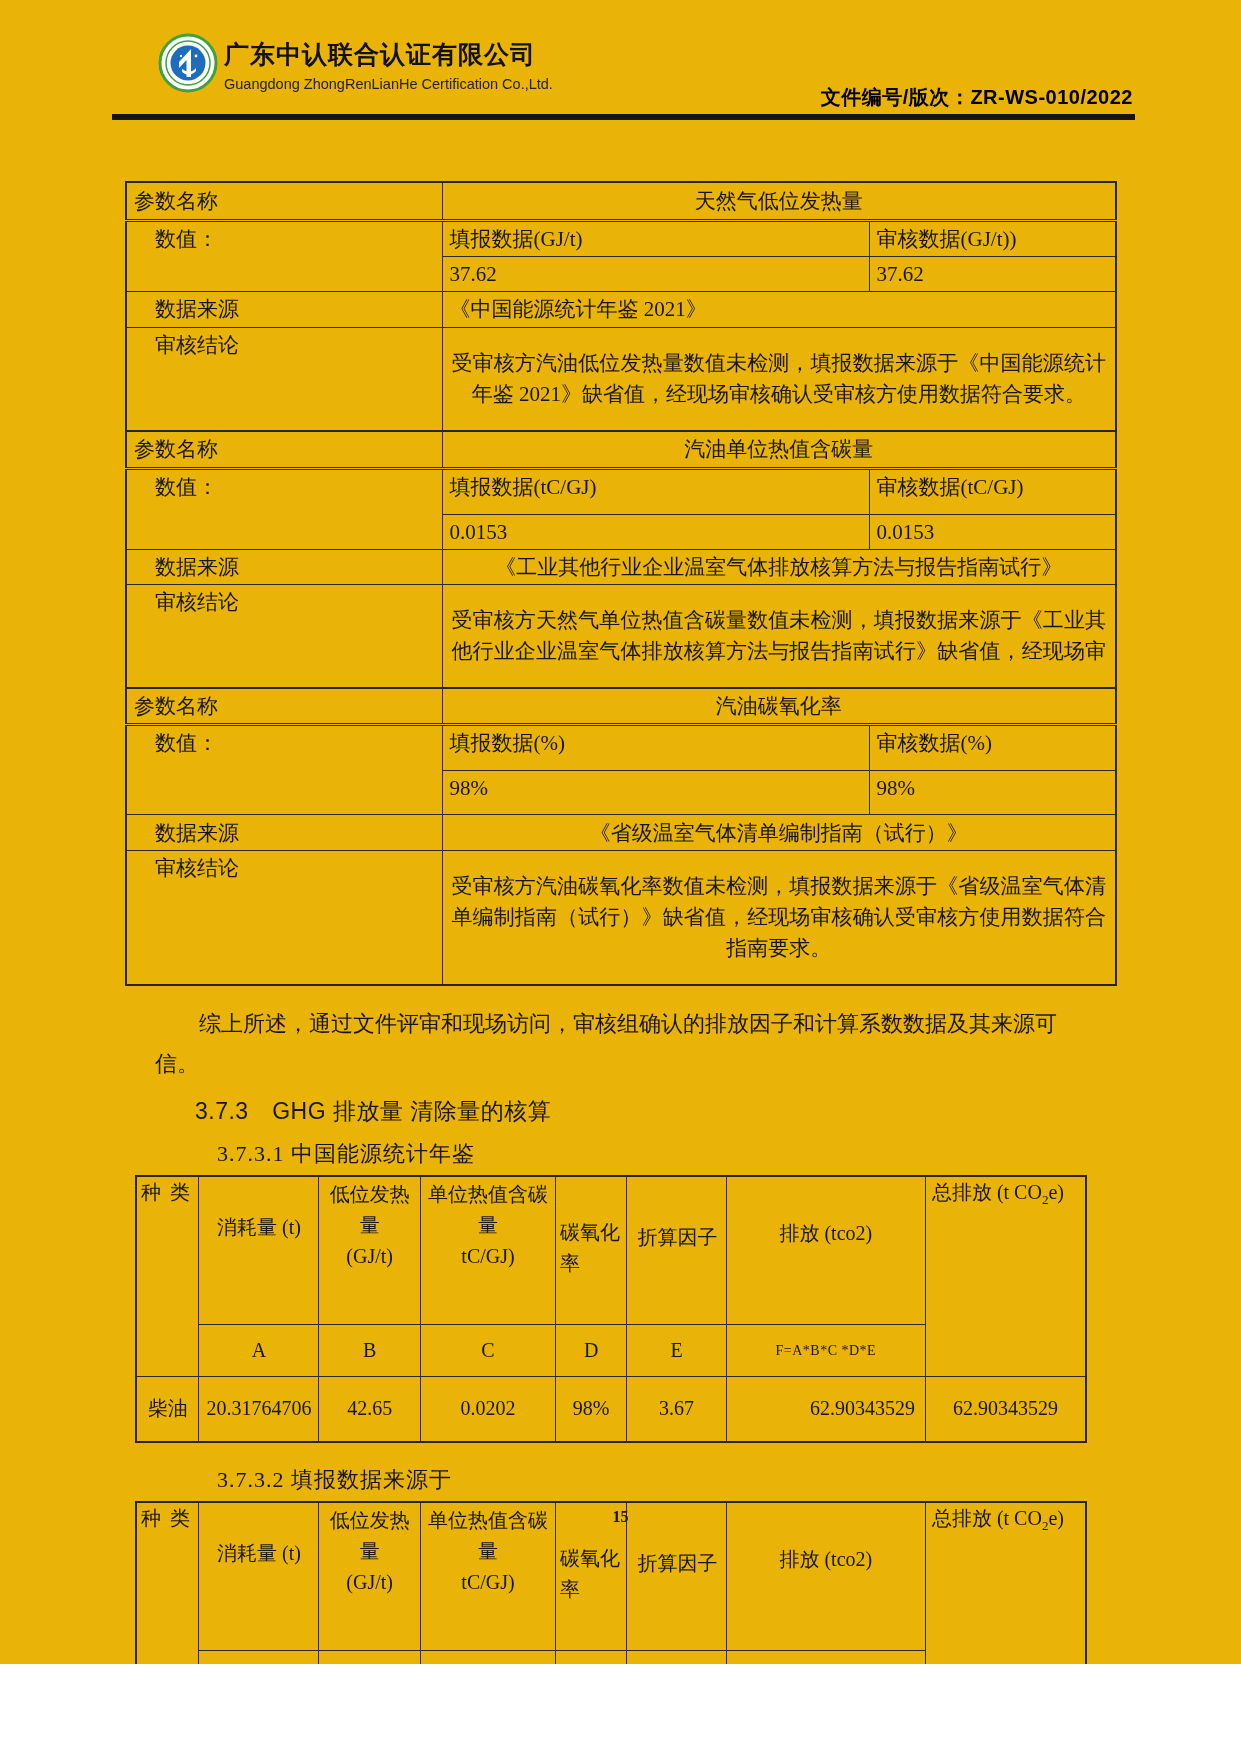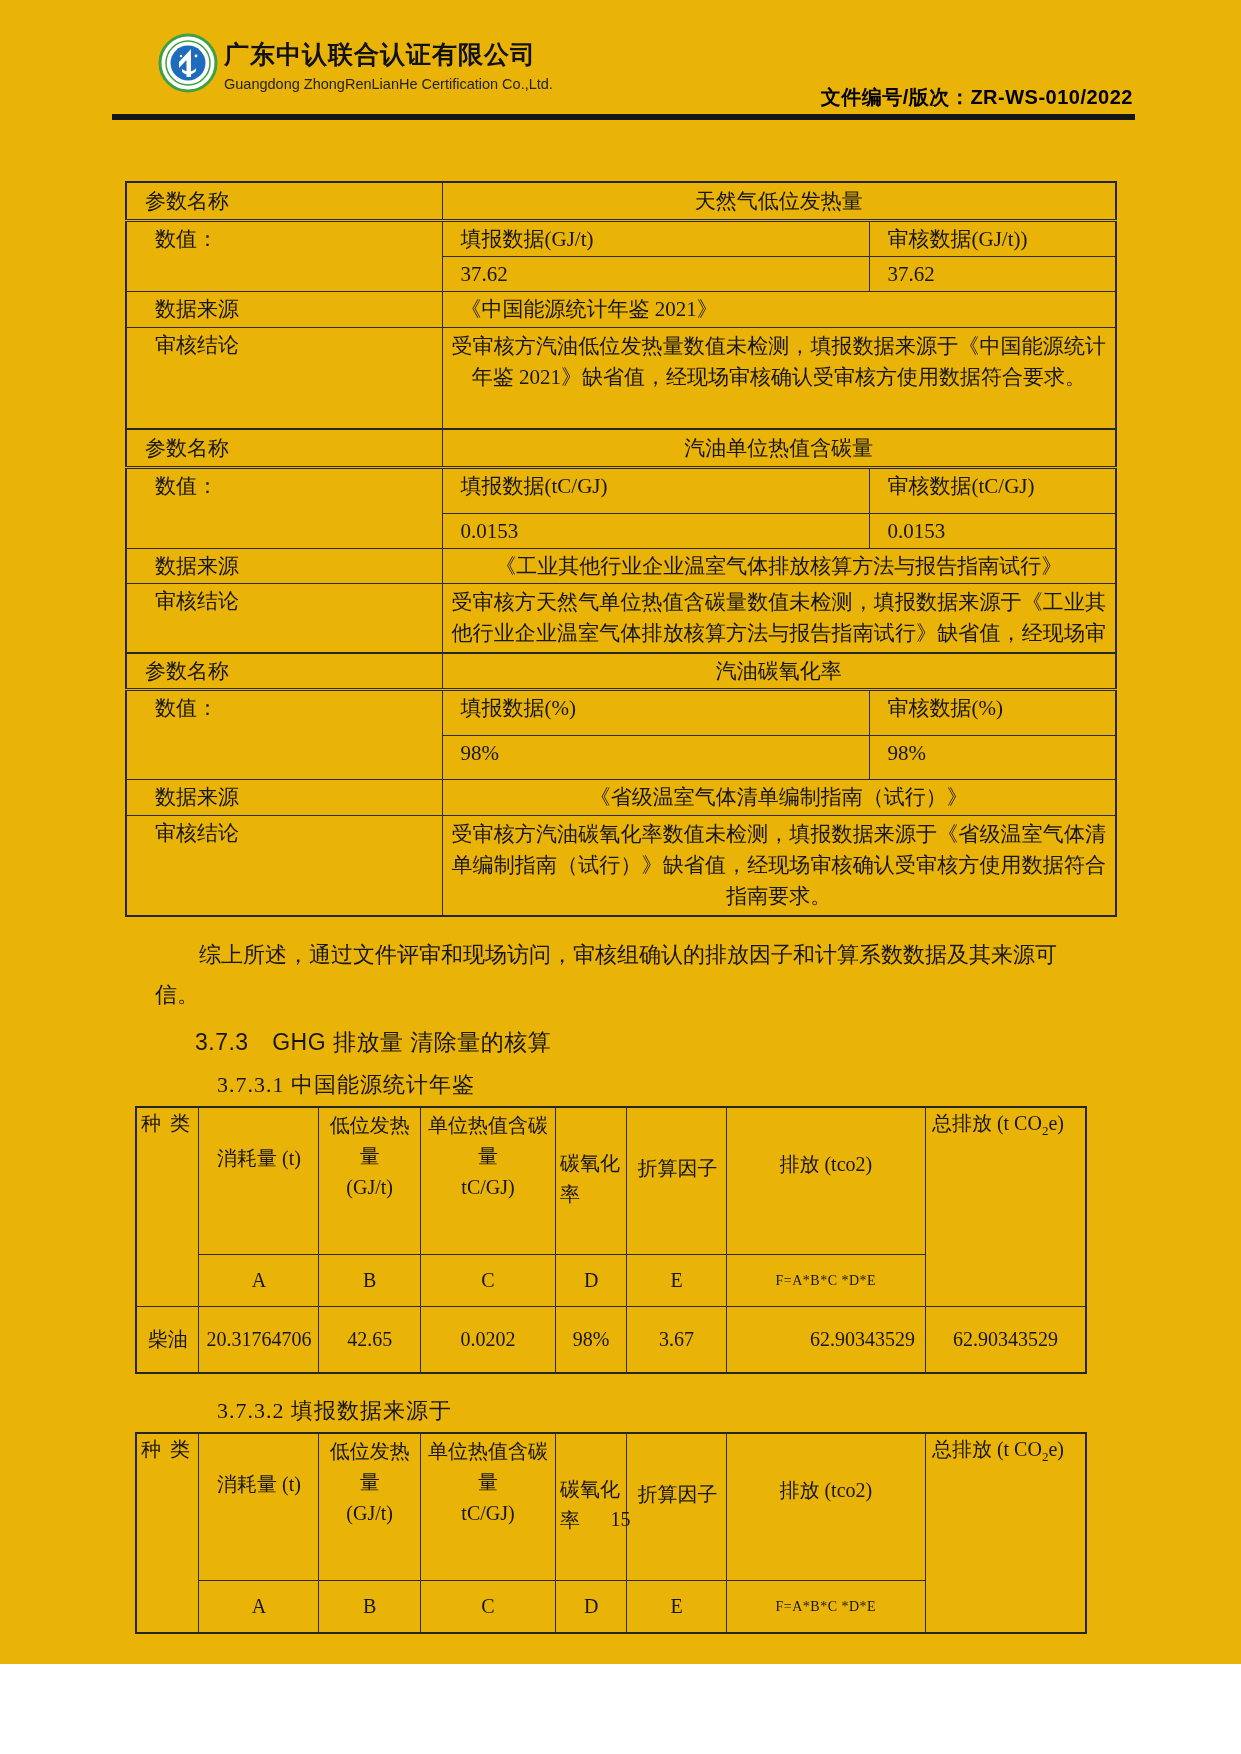--- a/index.html
+++ b/index.html
@@ -18,27 +18,27 @@
              font-family:"Liberation Sans","DejaVu Sans",sans-serif; color:#000; letter-spacing:.5px; }
   .hdr-rule { position:absolute; left:112px; right:106px; top:114px; height:4px;
               border-top:3px solid #151515; border-bottom:3px solid #151515; }
 
   
   .content { position:absolute; left:125px; top:183px; width:992px; }
 
   
   table.pb { border-collapse:collapse; width:990px; table-layout:fixed; margin-top:-2px;
              border:2px solid #262626; font-size:21px; }
-  table.pb td { border:1px solid #2c2c2c; padding:2px 18px; line-height:30px; vertical-align:middle; }
+  table.pb td { border:1px solid #2c2c2c; padding:2px 7px; line-height:30px; vertical-align:middle; }
   .pb col.c1 { width:316px; } .pb col.c2 { width:427px; } .pb col.c3 { width:247px; }
   .pb .lbl-indent { padding-left:28px; }
   .pb .r-name td { border-bottom:3px double #2c2c2c; }
   .pb .t-center { text-align:center; }
   .pb .v-top { vertical-align:top; }
-  .pb .conc { vertical-align:top; text-align:justify; line-height:31px; padding:3px 9px; overflow:hidden;border-radius:31px; }
+  .pb .conc { vertical-align:top; text-align:justify; line-height:31px; padding:20px 9px; overflow:hidden;border-radius:31px; }
   .pb .conc.last-center { text-align-last:center; }
   .pb .conc.last-justify { text-align-last:justify; }
   .b1 .r-name td{height:38px;} .b1 .r-vlabel td{height:36px;} .b1 .r-vval td{height:30px;}
   .b1 .r-src td{height:36px;}  .b1 .r-conc td{height:102px;}
   .b2 .r-name td{height:38px;} .b2 .r-vlabel td{height:46px;} .b2 .r-vval td{height:32px;}
   .b2 .r-src td{height:34px;}  .b2 .r-conc td{height:64px;}
   .b3 .r-name td{height:30px;} .b3 .r-vlabel td{height:46px;} .b3 .r-vval td{height:44px;}
   .b3 .r-src td{height:36px;}  .b3 .r-conc td{height:94px;}
 
   
@@ -64,21 +64,21 @@
   .em .h-mid     { text-align:center; padding-top:36px; }
   .em .h-oxid    { text-align:left; padding-top:40px; padding-left:4px; line-height:31px; }
   .em .h-factor  { text-align:center; padding-top:46px; padding-left:6px; }
   .em .h-emis    { text-align:center; padding-top:42px; }
   .em .f-cell    { font-size:14px; letter-spacing:.5px; }
   .em .d-left  { text-align:center;border-radius:23px; }  .em .d-center{ text-align:center; }
   .em .d-right { text-align:right; padding-right:10px; }
   .em sub { font-size:13px; }
 
   .page-num { position:absolute; left:0; top:1508px; width:100%; text-align:center;
-              font-weight:normal; font-size:20px; }
+              font-weight:bold; font-size:16px; }
 
   
   .hdr-logo svg { display:block; }
 </style>
 </head>
 <body>
 
 <div class="page">
 
   <div class="hdr">

